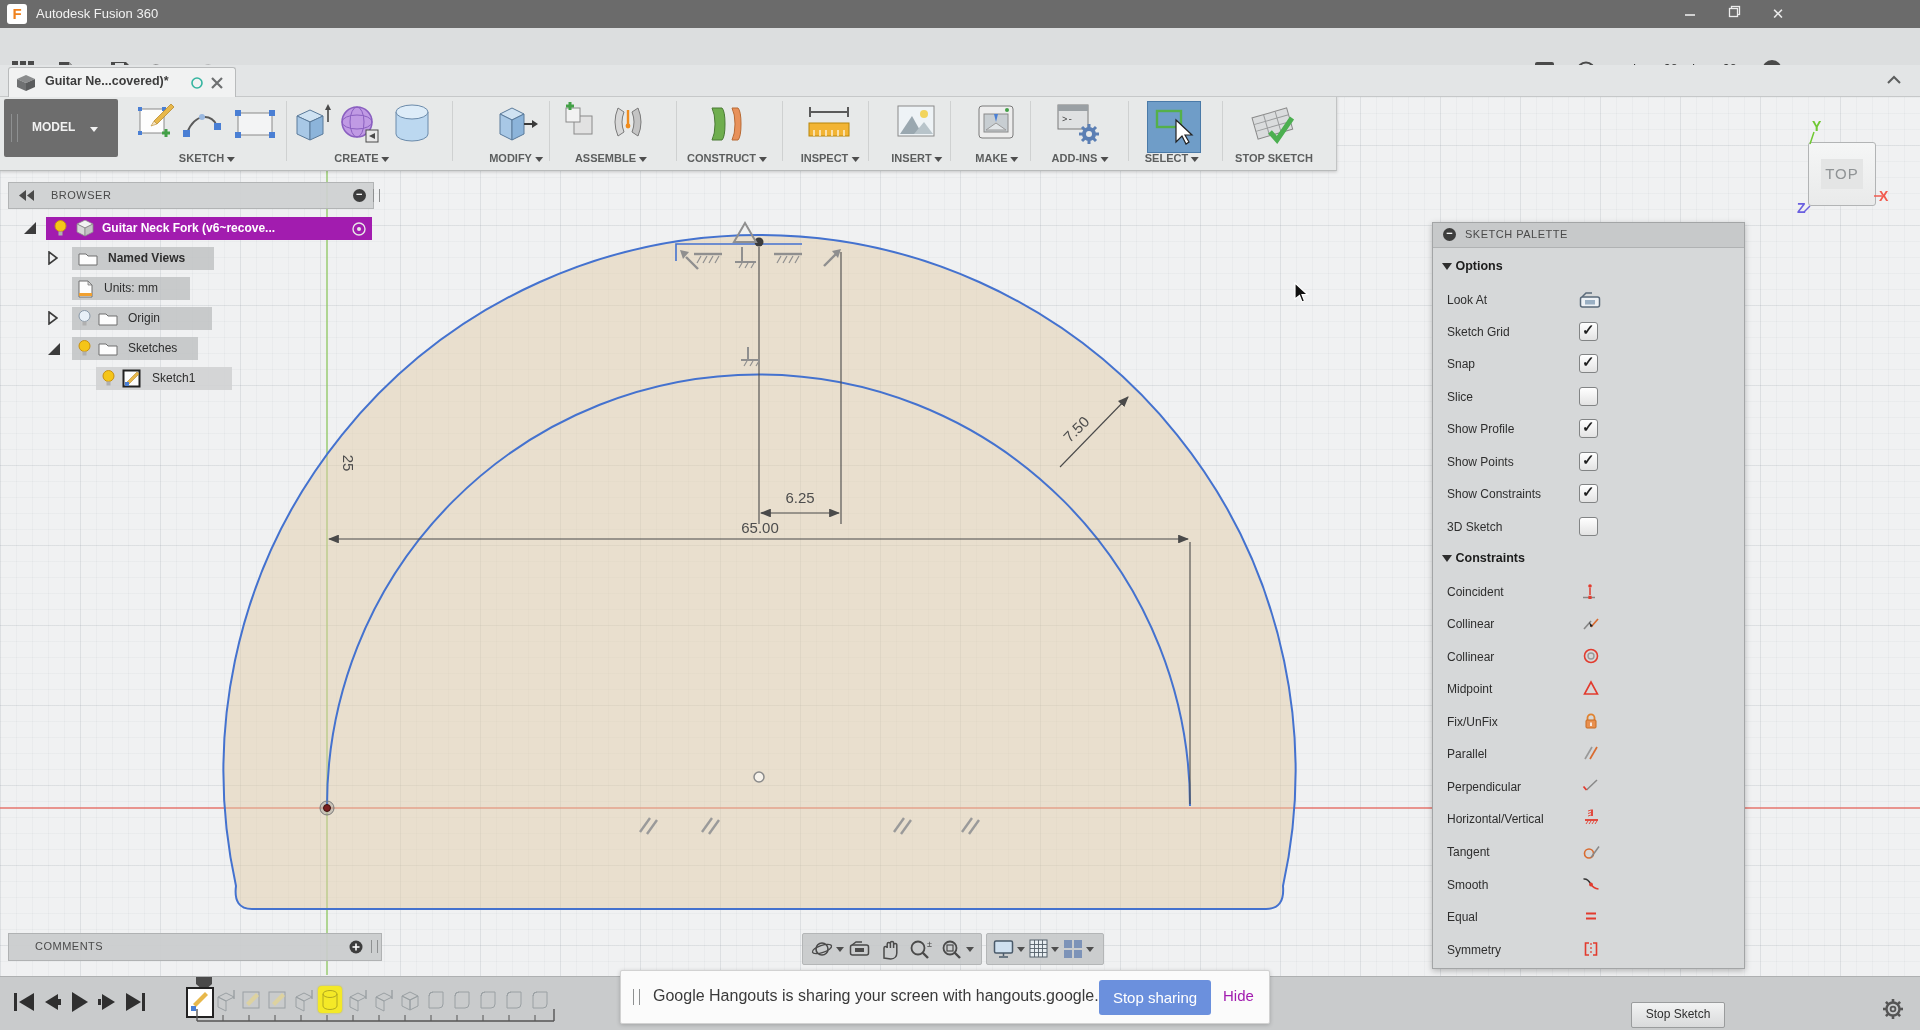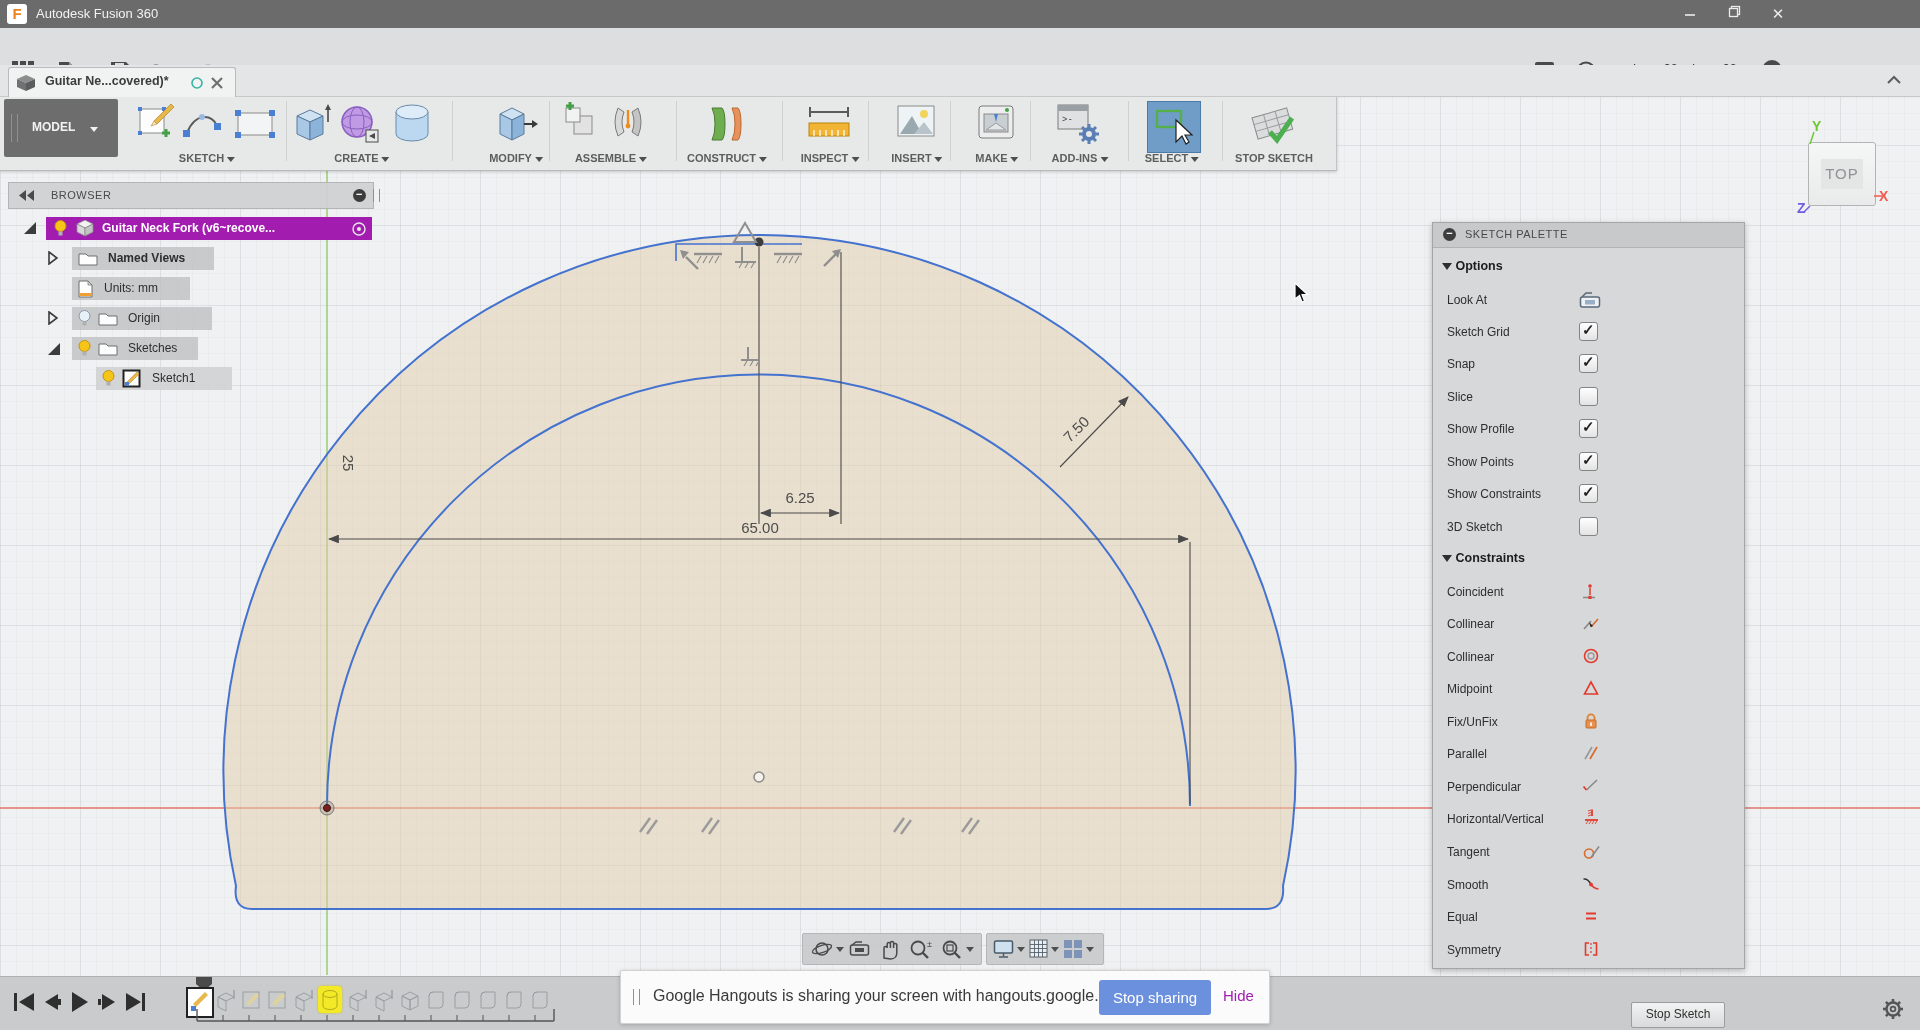--- a/index.html
+++ b/index.html
@@ -721,20 +721,29 @@
     <div class="abs" style="left:0;top:716px;width:100%;height:24px;">
       <span class="abs prow-label" style="left:14px;top:4px;">Symmetry</span>
       <svg class="abs" style="left:148px;top:1px" width="20" height="18">
         <path d="M8 3 H4.5 V15 H8" fill="none" stroke="#e23b2e" stroke-width="1.6"></path>
           <path d="M12 3 H15.5 V15 H12" fill="none" stroke="#e23b2e" stroke-width="1.6"></path>
         <line x1="10" y1="3" x2="10" y2="15" stroke="#e23b2e" stroke-width="1.2" stroke-dasharray="2,2"></line>
       </svg>
     </div>
   </div>
 
+  <div id="comments-bar" class="abs">
+    <span id="comments-title" class="abs">COMMENTS</span>
+    <svg class="abs" style="left:340px;top:6px" width="14" height="14">
+      <circle cx="7" cy="7" r="6.5" fill="#3d3d3d"></circle>
+        <line x1="3.5" y1="7" x2="10.5" y2="7" stroke="#fff" stroke-width="1.6"></line>
+        <line x1="7" y1="3.5" x2="7" y2="10.5" stroke="#fff" stroke-width="1.6"></line>
+    </svg>
+    <div class="abs grip" style="left:362px;top:6px;"></div>
+  </div>
 
   <div class="abs navgrp" style="left:802px;width:178px;">
     <svg class="abs" style="left:8px;top:5px" width="22" height="20">
       <circle cx="11" cy="10" r="6" fill="none" stroke="#4a4a4a" stroke-width="1.6"></circle>
       <ellipse cx="11" cy="10" rx="10" ry="3.5" fill="none" stroke="#4a4a4a" stroke-width="1.3" transform="rotate(-18 11 10)"></ellipse>
     </svg>
     <span class="abs dd" style="left:33px;top:13px;"></span>
     <svg class="abs" style="left:46px;top:6px" width="22" height="18">
       <path d="M3 5 l4 -3 h6" fill="none" stroke="#4a4a4a" stroke-width="1.4"></path>
       <rect x="1.5" y="5" width="18" height="10" rx="2" fill="none" stroke="#4a4a4a" stroke-width="1.5"></rect>

